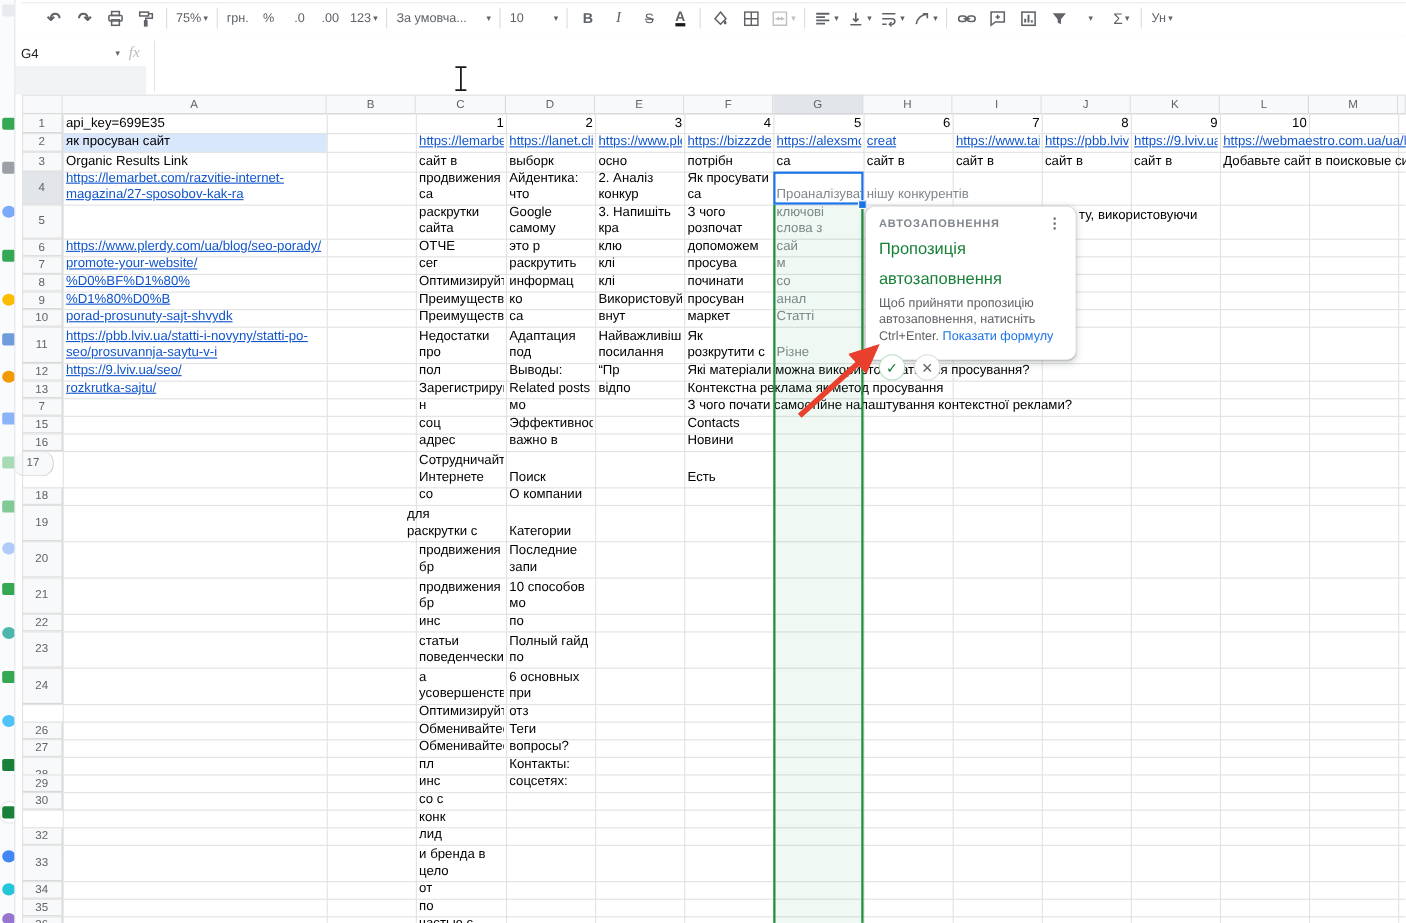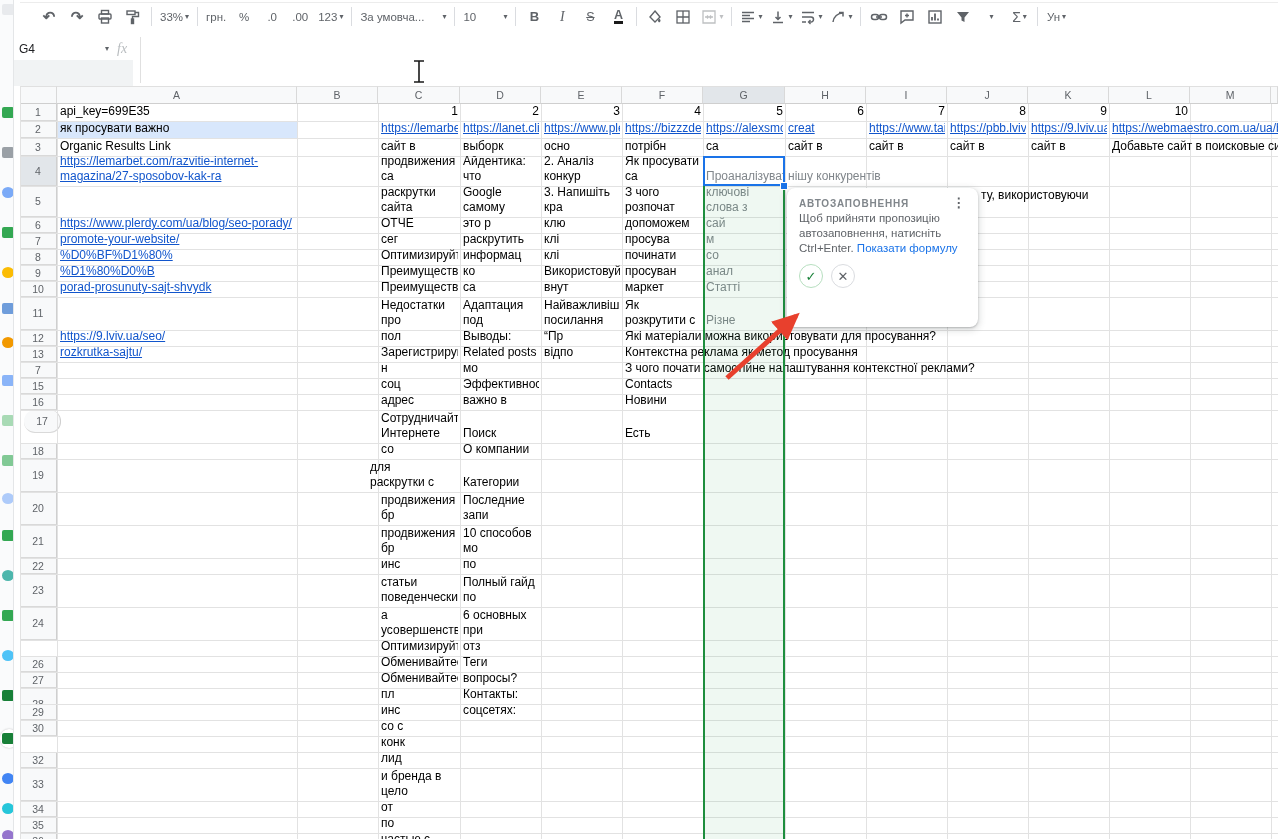--- a/index.html
+++ b/index.html
@@ -118,21 +118,21 @@
   </div>
   <div class="tb-item">
     <svg class="ic" width="16" height="16" viewBox="0 0 16 16" fill="none" stroke="#5f6368" stroke-width="1.4">
         <rect x="2" y="2" width="8" height="3.5"></rect>
         <path d="M10 3.5h3.5v4H7.5v2.5"></path>
         <rect x="6.5" y="10" width="2" height="4.5" fill="#5f6368"></rect>
       </svg>
   </div>
   <div class="tb-sep"></div>
   <div class="tb-item">
-      <span>33%</span>
+      <span>75%</span>
       <span class="dd">▾</span>
     </div>
   <div class="tb-sep"></div>
   <div class="tb-item">грн.</div>
   <div class="tb-item">%</div>
   <div class="tb-item">.0</div>
   <div class="tb-item">.00</div>
   <div class="tb-item">
       <span>123</span>
       <span class="dd">▾</span>
@@ -278,21 +278,21 @@
     <div class="rowhead" style="left: 20px; top: 233px; width: 37px; height: 16px;">7</div>
     <div class="rowhead" style="left: 20px; top: 249px; width: 37px; height: 16px;">8</div>
     <div class="rowhead" style="left: 20px; top: 265px; width: 37px; height: 16px;">9</div>
     <div class="rowhead" style="left: 20px; top: 281px; width: 37px; height: 16px;">10</div>
     <div class="rowhead" style="left: 20px; top: 297px; width: 37px; height: 33px;">11</div>
     <div class="rowhead" style="left: 20px; top: 330px; width: 37px; height: 16px;">12</div>
     <div class="rowhead" style="left: 20px; top: 346px; width: 37px; height: 16px;">13</div>
     <div class="rowhead" style="left: 20px; top: 362px; width: 37px; height: 16px;">7</div>
     <div class="rowhead" style="left: 20px; top: 378px; width: 37px; height: 16px;">15</div>
     <div class="rowhead" style="left: 20px; top: 394px; width: 37px; height: 16px;">16</div>
-    <div class="rowhead" style="left: 24px; top: 410px; width: 37px; height: 23px; border-radius: 11px;">17</div>
+    <div class="rowhead" style="left: 12px; top: 410px; width: 37px; height: 23px; border-radius: 11px;">17</div>
     <div class="rowhead" style="left: 20px; top: 443px; width: 37px; height: 16px;">18</div>
     <div class="rowhead" style="left: 20px; top: 459px; width: 37px; height: 33px;">19</div>
     <div class="rowhead" style="left: 20px; top: 492px; width: 37px; height: 33px;">20</div>
     <div class="rowhead" style="left: 20px; top: 525px; width: 37px; height: 33px;">21</div>
     <div class="rowhead" style="left: 20px; top: 558px; width: 37px; height: 16px;">22</div>
     <div class="rowhead" style="left: 20px; top: 574px; width: 37px; height: 33px;">23</div>
     <div class="rowhead" style="left: 20px; top: 607px; width: 37px; height: 33px;">24</div>
     <div class="rowhead" style="left: 20px; top: 664px; width: 37px; height: 16px;">25</div>
     <div class="rowhead" style="left: 20px; top: 656px; width: 37px; height: 16px;">26</div>
     <div class="rowhead" style="left: 20px; top: 672px; width: 37px; height: 16px;">27</div>
@@ -360,21 +360,21 @@
     <div class="cell r" style="left: 463px; top: 104px; height: 17px; width: 76px;">2</div>
     <div class="cell r" style="left: 544px; top: 104px; height: 17px; width: 76px;">3</div>
     <div class="cell r" style="left: 625px; top: 104px; height: 17px; width: 76px;">4</div>
     <div class="cell r" style="left: 706px; top: 104px; height: 17px; width: 77px;">5</div>
     <div class="cell r" style="left: 788px; top: 104px; height: 17px; width: 76px;">6</div>
     <div class="cell r" style="left: 869px; top: 104px; height: 17px; width: 76px;">7</div>
     <div class="cell r" style="left: 950px; top: 104px; height: 17px; width: 76px;">8</div>
     <div class="cell r" style="left: 1031px; top: 104px; height: 17px; width: 76px;">9</div>
     <div class="cell r" style="left: 1112px; top: 104px; height: 17px; width: 76px;">10</div>
     <div class="cellbg" style="left: 57px; top: 121px; width: 240px; height: 17px; background: rgb(216, 231, 252);"></div>
-    <div class="cell" style="left: 60px; top: 121px; height: 17px; width: 235px;">як просувати важно</div>
+    <div class="cell" style="left: 60px; top: 121px; height: 17px; width: 235px;">як просуван сайт</div>
     <div class="cell l" style="left: 381px; top: 121px; height: 17px; width: 77px;">https://lemarbet.</div>
     <div class="cell l" style="left: 463px; top: 121px; height: 17px; width: 76px;">https://lanet.click</div>
     <div class="cell l" style="left: 544px; top: 121px; height: 17px; width: 76px;">https://www.pler</div>
     <div class="cell l" style="left: 625px; top: 121px; height: 17px; width: 76px;">https://bizzzdev.</div>
     <div class="cell l" style="left: 706px; top: 121px; height: 17px; width: 77px;">https://alexsmok</div>
     <div class="cell l" style="left: 788px; top: 121px; height: 17px; width: 76px;">https://seo-creat</div>
     <div class="cell l" style="left: 869px; top: 121px; height: 17px; width: 76px;">https://www.taina</div>
     <div class="cell l" style="left: 950px; top: 121px; height: 17px; width: 76px;">https://pbb.lviv.u</div>
     <div class="cell l" style="left: 1031px; top: 121px; height: 17px; width: 76px;">https://9.lviv.ua/s</div>
     <div class="cell l s" style="left: 1112px; top: 121px; height: 17px;">https://webmaestro.com.ua/ua/blog</div>
@@ -428,20 +428,21 @@
     <div class="cell" style="left: 463px; top: 265px; height: 16px; width: 76px;">Составление ко</div>
     <div class="cell" style="left: 544px; top: 265px; height: 16px; width: 76px;">7. Використовуй</div>
     <div class="cell" style="left: 625px; top: 265px; height: 16px; width: 76px;">SSO – просуван</div>
     <div class="cell g" style="left: 706px; top: 265px; height: 16px; width: 77px;">Постійний анал</div>
     <div class="cell l" style="left: 60px; top: 281px; height: 16px; width: 235px;">https://www.taina.com.ua/30-korysnyh-porad-prosunuty-sajt-shvydk</div>
     <div class="cell" style="left: 381px; top: 281px; height: 16px; width: 77px;">Преимущества</div>
     <div class="cell" style="left: 463px; top: 281px; height: 16px; width: 76px;">Оптимизация са</div>
     <div class="cell" style="left: 544px; top: 281px; height: 16px; width: 76px;">8. Додайте внут</div>
     <div class="cell" style="left: 625px; top: 281px; height: 16px; width: 76px;">Контент-маркет</div>
     <div class="cell g" style="left: 706px; top: 281px; height: 16px; width: 77px;">Статті</div>
+    <div class="cell l" style="left: 60px; top: 297px; height: 33px; width: 235px;">https://pbb.lviv.ua/statti-i-novyny/statti-po-seo/prosuvannja-saytu-v-i</div>
     <div class="cell" style="left: 381px; top: 297px; height: 33px; width: 77px;">Недостатки про</div>
     <div class="cell" style="left: 463px; top: 297px; height: 33px; width: 76px;">Адаптация под</div>
     <div class="cell" style="left: 544px; top: 297px; height: 33px; width: 76px;">9. Найважливіш
 посилання</div>
     <div class="cell" style="left: 625px; top: 297px; height: 33px; width: 76px;">Як розкрутити с</div>
     <div class="cell g" style="left: 706px; top: 297px; height: 33px; width: 77px;">Різне</div>
     <div class="cell l" style="left: 60px; top: 330px; height: 16px; width: 235px;">https://9.lviv.ua/seo/</div>
     <div class="cell" style="left: 381px; top: 330px; height: 16px; width: 77px;">Создавайте пол</div>
     <div class="cell" style="left: 463px; top: 330px; height: 16px; width: 76px;">Выводы:</div>
     <div class="cell" style="left: 544px; top: 330px; height: 16px; width: 76px;"> 2 коментарі “Пр</div>
@@ -505,20 +506,21 @@
     <div class="" id="goverlay" style="left: 703px; top: 186px; width: 82px; height: 653px;"></div>
     <div class="" id="sel" style="left: 703px; top: 156px; width: 82px; height: 30px;"></div>
     <div class="" id="handle" style="left: 780px; top: 182px;"></div>
   </div>
 
 <div id="popup">
   <div class="popup-head">
     <span>АВТОЗАПОВНЕННЯ</span>
     <span class="kebab">⋮</span>
   </div>
+  <div class="popup-title">Пропозиція автозаповнення</div>
   <div class="popup-body"><span>Щоб прийняти пропозицію автозаповнення, натисніть Ctrl+Enter.</span> <a href="#">Показати формулу</a></div>
   <div class="popup-actions">
     <button class="pbtn accept">
         <span>✓</span>
       </button>
     <button class="pbtn">
         <span>✕</span>
       </button>
   </div>
 </div>

